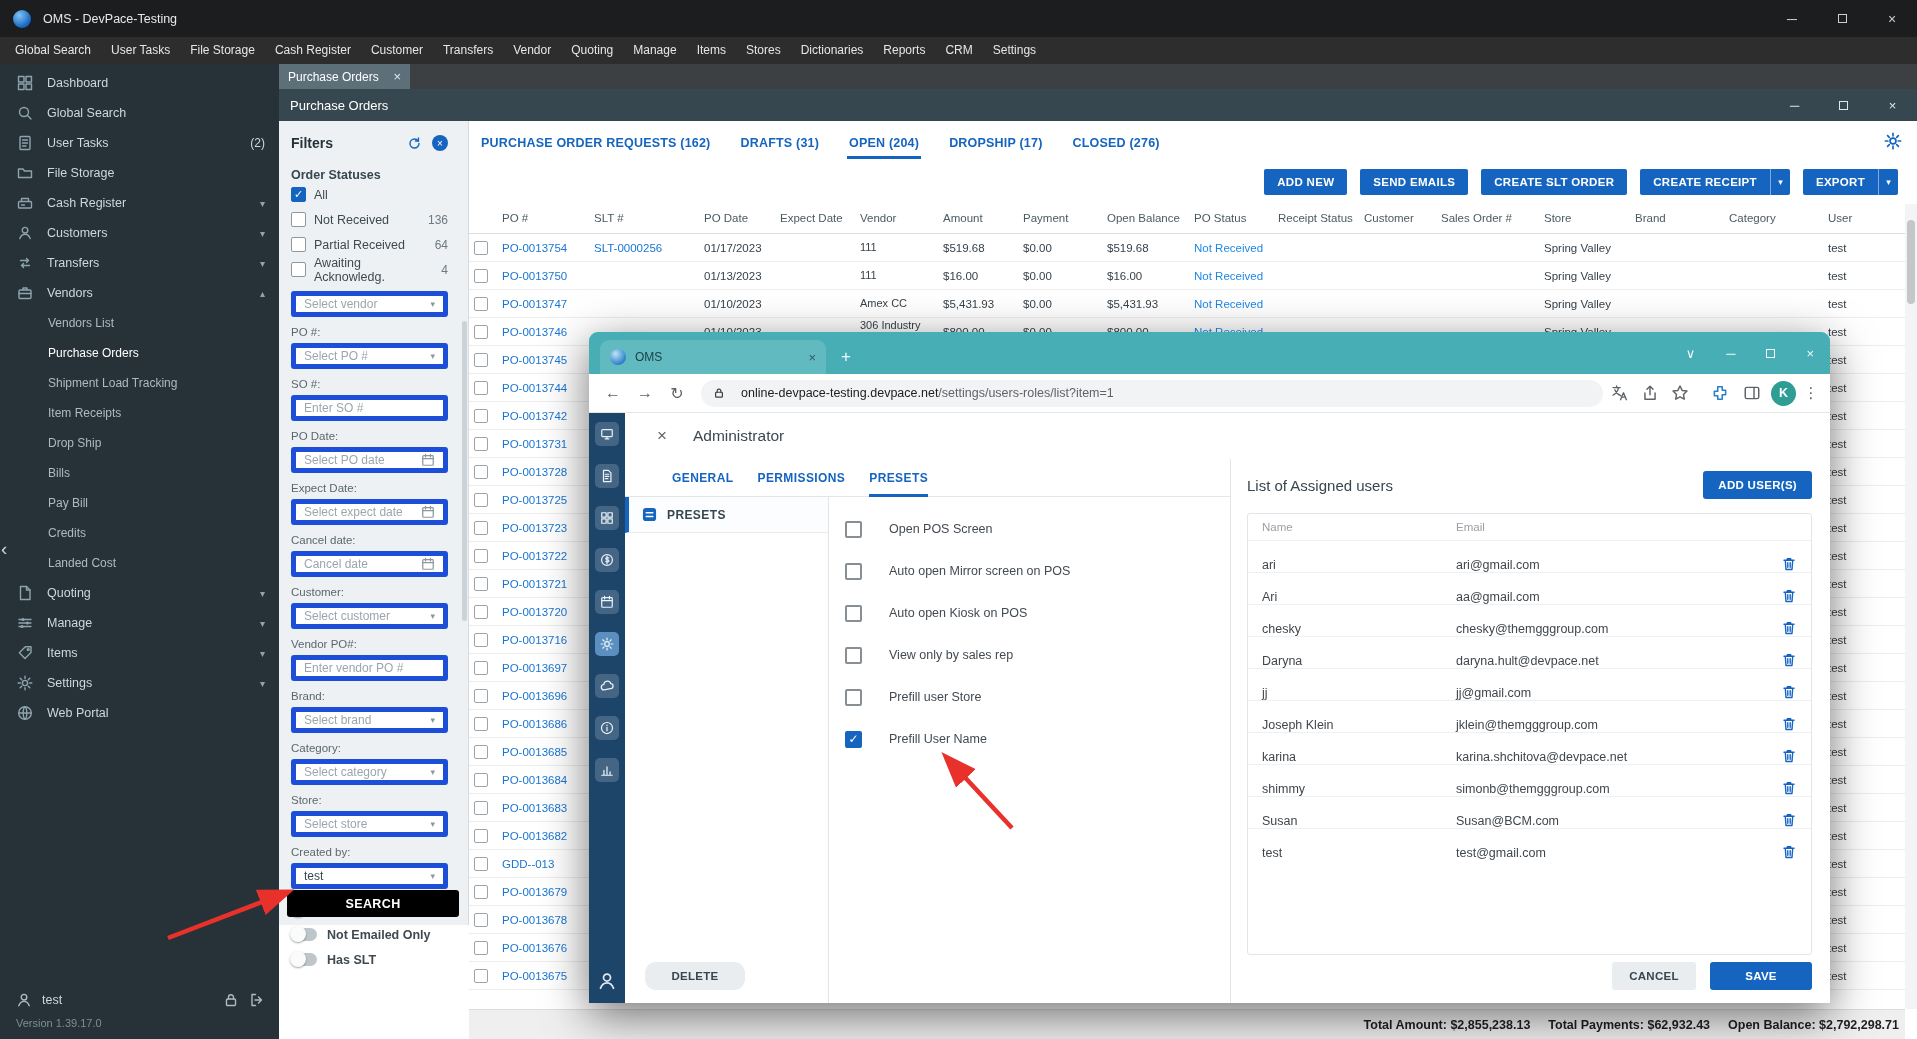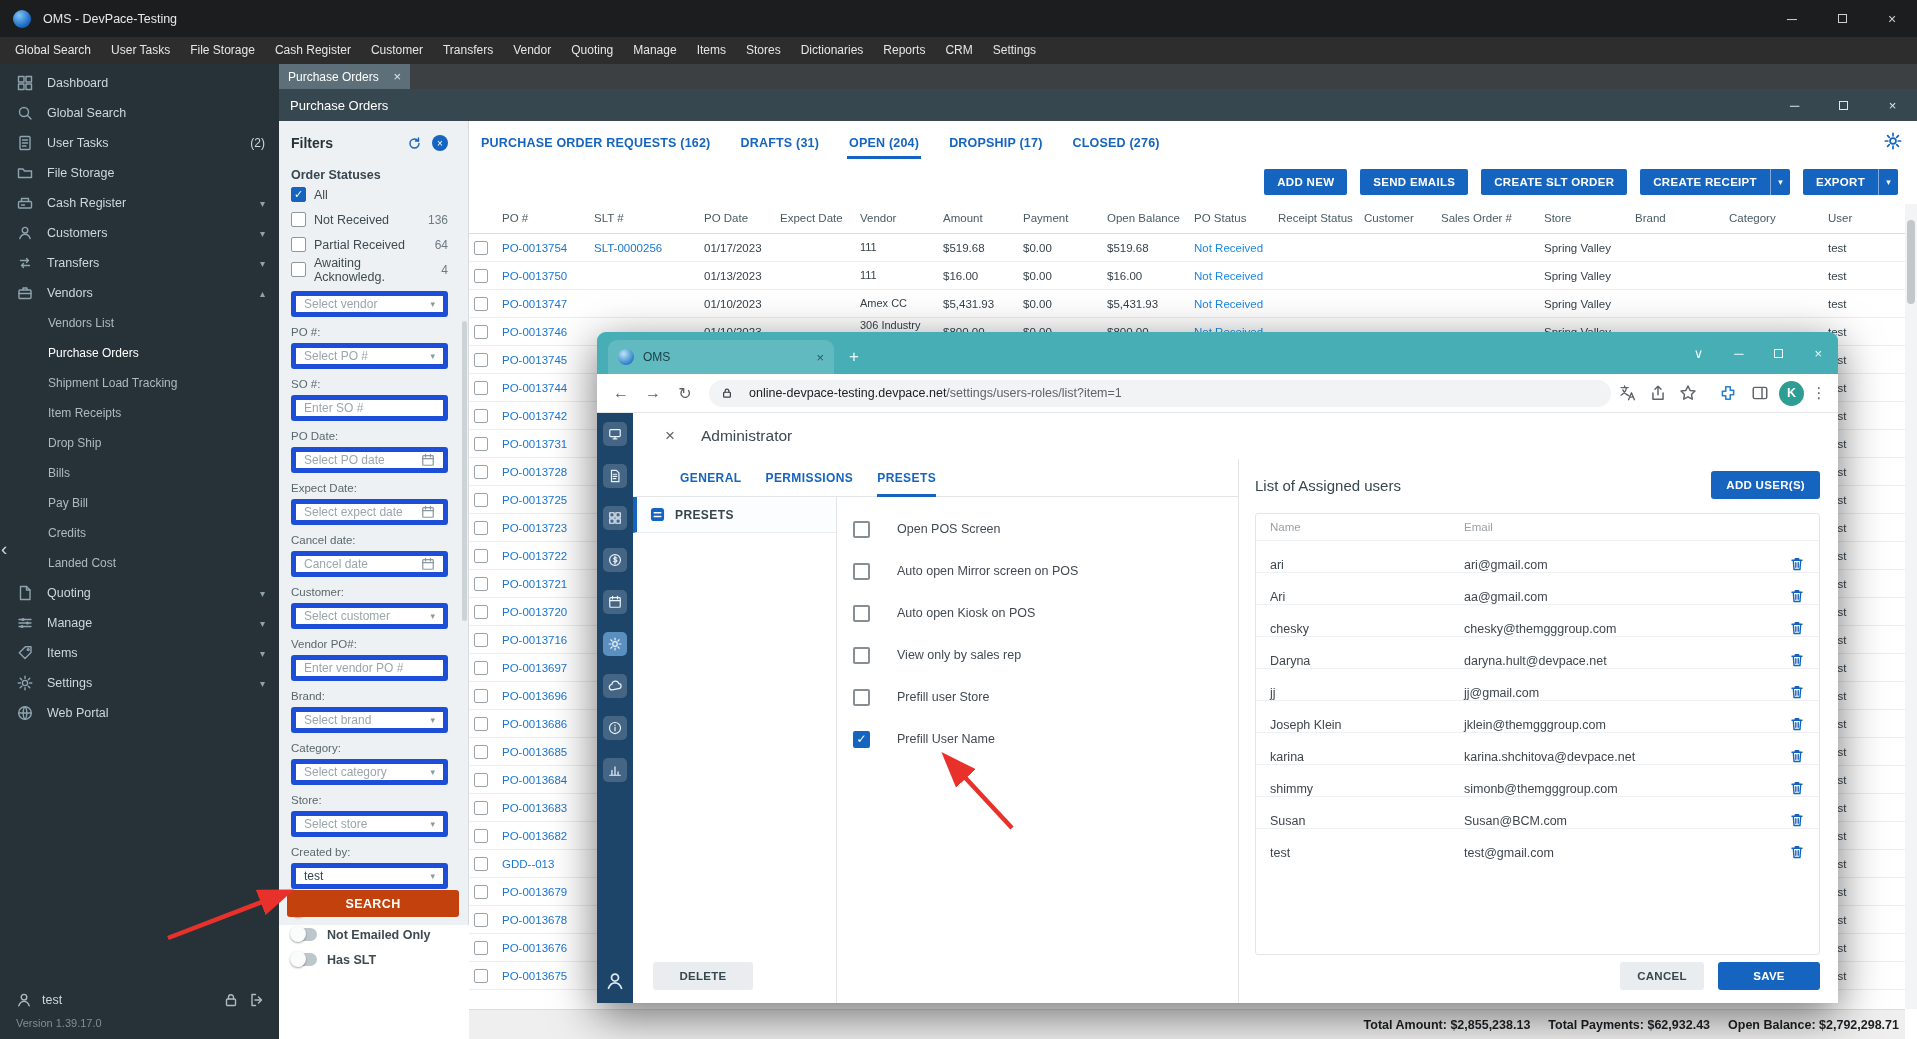--- a/index.html
+++ b/index.html
@@ -64,21 +64,21 @@
   .f-control { height:26px; background:#fff; border:5px solid #1d4ed8; border-radius:3px; display:flex; align-items:center; padding:3px 8px; }
   .f-text { font-size:12px; color:#9ba6ac; flex:1; white-space:nowrap; overflow:hidden; }
   .f-text.has-value { color:#37474f; }
   .f-chev { color:#8d979d; font-size:9px; }
   .f-cal { width:14px; height:14px; color:#8d979d; }
   #toggle-list { margin-top:8px; }
   .tg-row { height:25px; display:flex; align-items:center; gap:10px; }
   .tg-pill { width:26px; height:13px; border-radius:7px; background:#bdc6cb; position:relative; flex:none; }
   .tg-knob { position:absolute; left:-1px; top:-2px; width:16px; height:16px; border-radius:50%; background:#fafbfb; box-shadow:0 1px 2px rgba(0,0,0,.35); }
   .tg-label { font-size:12.5px; color:#3f4a50; font-weight:bold; }
-  #search-btn { position:absolute; left:8px; bottom:8px; width:172px; height:27px; background:#c2410c; color:#fff; border:none; border-radius:3px; font-size:12.5px; font-weight:bold; letter-spacing:.4px; }
+  #search-btn { position:absolute; left:8px; bottom:8px; width:172px; height:27px; background:#000000; color:#fff; border:none; border-radius:3px; font-size:12.5px; font-weight:bold; letter-spacing:.4px; }
   #flt-scroll { position:absolute; right:1px; top:200px; width:5px; height:300px; background:#ccd3d7; border-radius:3px; }
 
   
   #main { position:absolute; left:190px; top:32px; width:1436px; height:918px; background:#fff; }
   #po-tabs { position:absolute; left:0; top:0; right:0; height:38px; display:flex; align-items:flex-end; gap:26px; padding-left:10px; }
   .po-tab { font-size:12.5px; font-weight:bold; color:#1565c0; letter-spacing:.2px; position:relative; padding:10px 2px 9px; white-space:nowrap; }
   .po-tab.active::after { content:''; position:absolute; left:0; right:0; bottom:0; height:3px; background:#1565c0; }
   #main-gear { position:absolute; right:3px; top:11px; width:18px; height:18px; color:#1565c0; }
   #actions-row { position:absolute; left:0; top:38px; right:0; height:45px; display:flex; align-items:center; justify-content:flex-end; gap:13px; padding-right:7px; }
   .act-group { display:flex; }
@@ -95,21 +95,21 @@
   .cell.link { color:#1976d2; }
   .cell.status { color:#1e88e5; }
   .cbcell { display:flex; justify-content:center; padding:0; }
   .row-cb { width:14px; height:14px; border:1.5px solid #9aa4aa; border-radius:2px; background:#fff; }
   #statusbar { position:absolute; left:0; right:0; bottom:0; height:30px; background:#efefef; border-top:1px solid #dcdcdc; display:flex; align-items:center; justify-content:flex-end; gap:18px; padding-right:6px;text-align:center; }
   .tot { font-size:12.5px; font-weight:bold; color:#1c2023; white-space:nowrap; }
   #main-scrollbar { position:absolute; right:0; top:115px; bottom:30px; width:12px; background:#f3f4f5; }
   #main-scrollbar .thumb { position:absolute; left:2px; top:16px; width:8px; height:84px; background:#c3c7ca; border-radius:4px; }
 
   
-  #browser { position:absolute; left:589px; top:332px; width:1241px; height:671px; border-radius:9px 9px 0 0; box-shadow:0 12px 45px rgba(0,0,0,.55); background:#5eead4; z-index:20;margin-left:8px; }
+  #browser { position:absolute; left:589px; top:332px; width:1241px; height:671px; border-radius:9px 9px 0 0; box-shadow:0 12px 45px rgba(0,0,0,.55); background:#5eead4; z-index:20; }
   #br-titlebar { position:relative; height:42px; background:#48aeb5; border-radius:9px 9px 0 0; display:flex; align-items:flex-end; }
   .br-tab { margin-left:11px; width:226px; height:34px; background:#61bac0; border-radius:9px 9px 0 0; display:flex; align-items:center; padding:0 10px; gap:9px; }
   .br-tab-fav { width:16px; height:16px; border-radius:50%; background:radial-gradient(circle at 35% 30%, #bfe3f7, #2a7fc7 72%); flex:none; }
   .br-tab-title { font-size:12px; color:#173f43; flex:1; }
   .br-tab-close { color:#2c5a5e; font-size:13px; }
   .br-newtab { margin-left:15px; margin-bottom:9px; color:#eafcfd; font-size:17px; line-height:17px; }
   .br-controls { position:absolute; right:16px; top:0; height:42px; display:flex; align-items:center; gap:31px; color:#f2fbfb; font-size:13px; }
   #br-toolbar { height:39px; display:flex; align-items:center; padding:0 10px; gap:4px; border-bottom:1px solid #e4e6e8; background:#fff; border-radius:0; }
   .br-nav { width:28px; text-align:center; color:#5f6368; font-size:16px; }
   #br-address { margin-left:6px; height:27px; flex:1; background:#f1f3f4; border-radius:14px; display:flex; align-items:center; padding:13px 12px; gap:16px; min-width:0; }
@@ -148,21 +148,21 @@
   #add-users-btn { margin-left:auto; height:28px; background:#1565c0; color:#fff; border:none; border-radius:3px; font-size:11.5px; font-weight:bold; padding:0 15px; letter-spacing:.3px; }
   #users-table { position:absolute; left:16px; right:18px; top:54px; bottom:48px; border:1px solid #e3e5e7; border-radius:3px; overflow:hidden; }
   .users-head { display:flex; height:26px; align-items:center; padding:0 14px; color:#9aa0a6; font-size:11.5px; }
   .uh-name { width:194px; }
   .user-row { display:flex; align-items:flex-end; height:32px; padding:0 14px; border-top:1px solid #eef0f1; font-size:12.5px; color:#3f474e; }
   .u-name { width:194px; }
   .u-email { flex:1; }
   .u-del { width:16px; height:16px; color:#1565c0; margin-left:auto; flex:none; }
   #modal-footer { position:absolute; left:20px; right:18px; bottom:12px; height:30px; display:flex; align-items:center; z-index:5; }
   .footer-right { margin-left:auto; display:flex; gap:14px; }
-  #delete-btn { width:100px; height:28px; background:#e9edf0; color:#37474f; border:none; border-radius:3px; font-size:11.5px; font-weight:bold; letter-spacing:.3px; }
+  #delete-btn { width:100px; height:28px; background:#e9edf0; color:#37474f; border:none; border-radius:11px; font-size:11.5px; font-weight:bold; letter-spacing:.3px; }
   #cancel-btn { width:84px; height:28px; background:#e9edf0; color:#37474f; border:none; border-radius:3px; font-size:11.5px; font-weight:bold; letter-spacing:.3px; }
   #save-btn { width:102px; height:28px; background:#1565c0; color:#fff; border:none; border-radius:3px; font-size:11.5px; font-weight:bold; letter-spacing:.3px; }
 
   .arrow { position:absolute; z-index:40; pointer-events:none; overflow:visible; }
 </style>
 </head>
 <body>
 
 <div id="screen">
 

